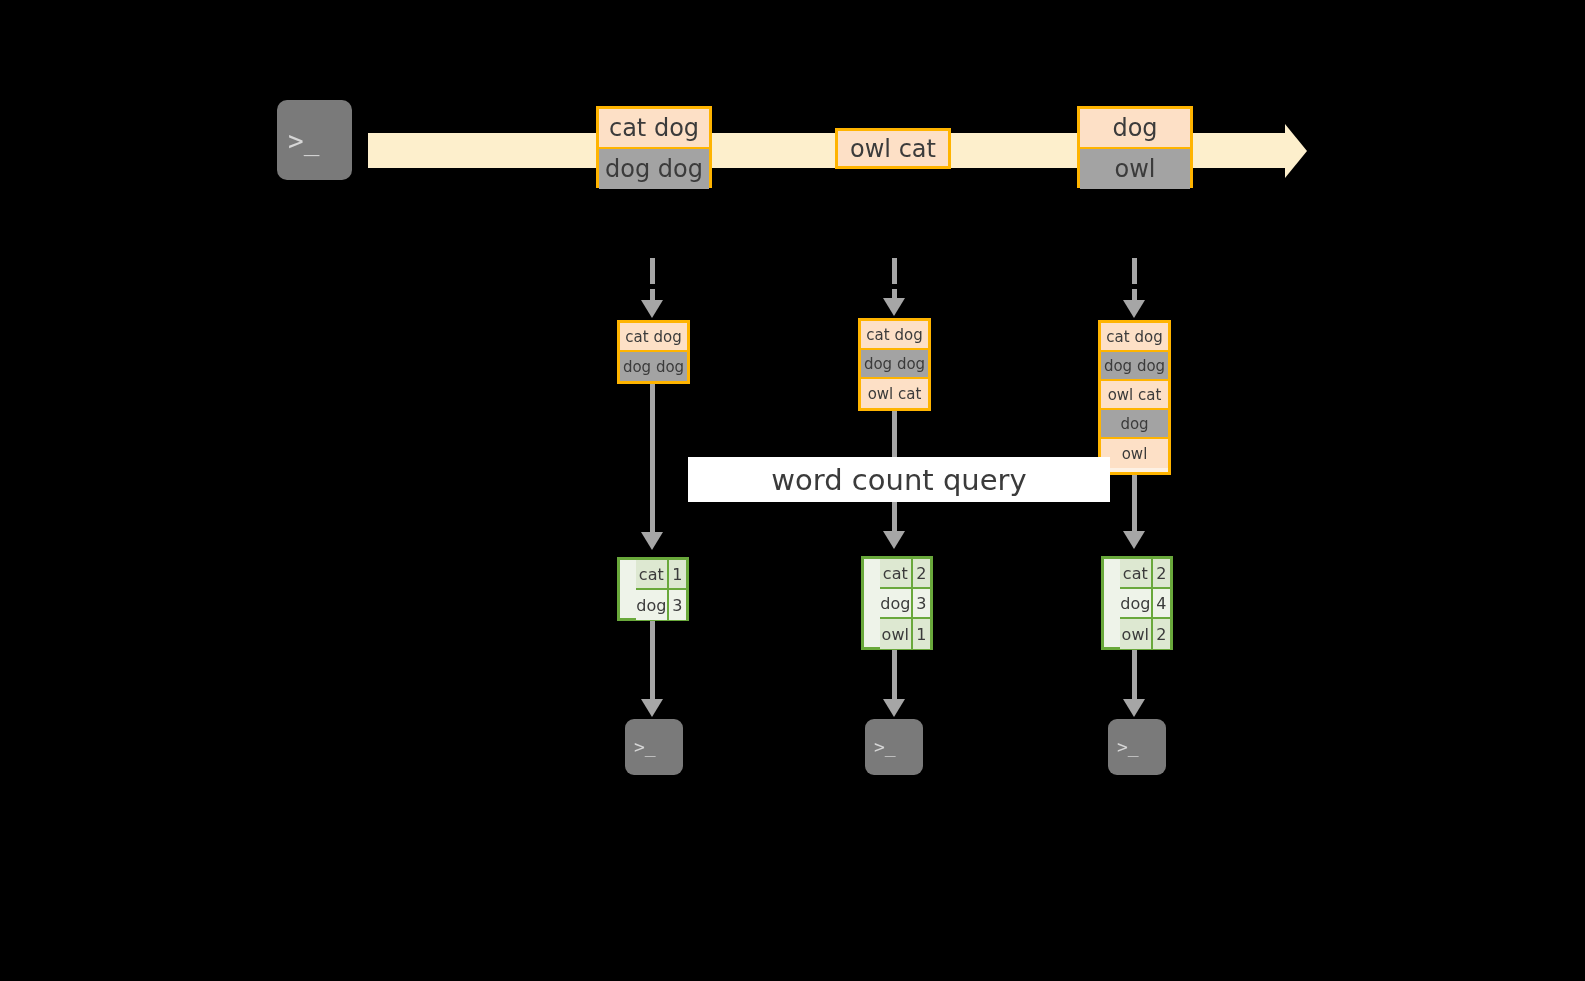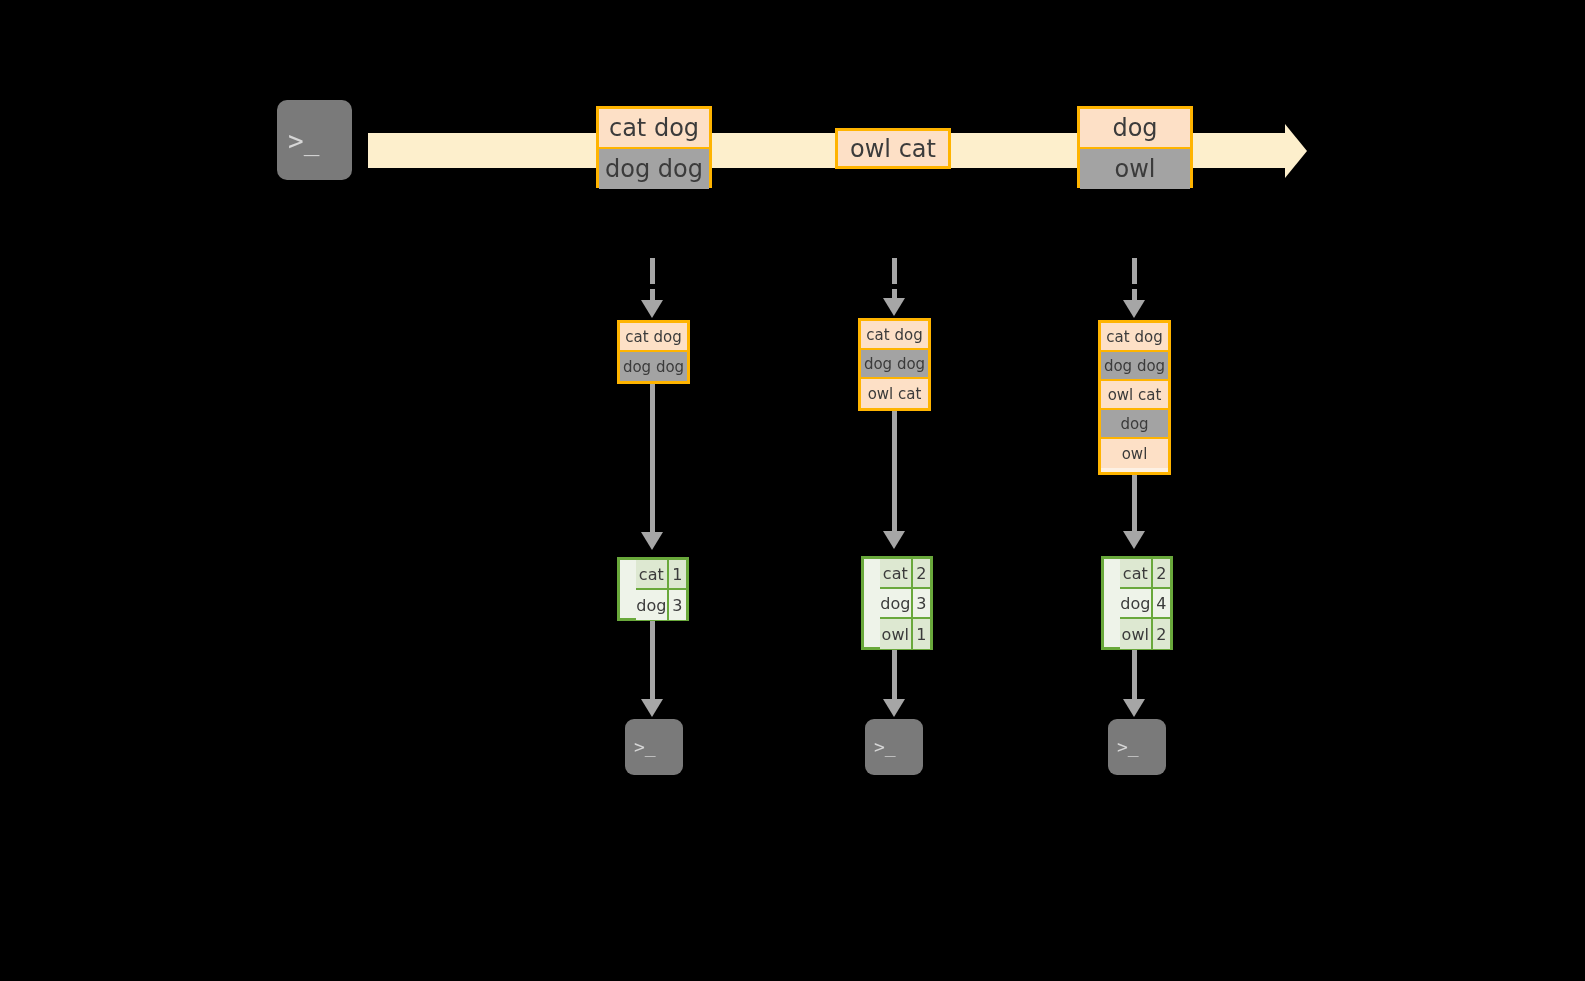--- a/index.html
+++ b/index.html
@@ -260,20 +260,23 @@
   </div>
 
   <div class="ebox ebox-mid emid3">
     <div class="erow shade">cat dog</div>
     <div class="erow">dog dog</div>
     <div class="erow shade">owl cat</div>
     <div class="erow">dog</div>
     <div class="erow shade">owl</div>
   </div>
 
+  <div class="query-band">
+    <span class="qtext">word count query</span>
+  </div>
 
   <div class="rtable rt1">
     <div class="rrow shade">
       <div class="rcell word">cat</div>
       <div class="rcell count">1</div>
     </div>
     <div class="rrow">
       <div class="rcell word">dog</div>
       <div class="rcell count">3</div>
     </div>

